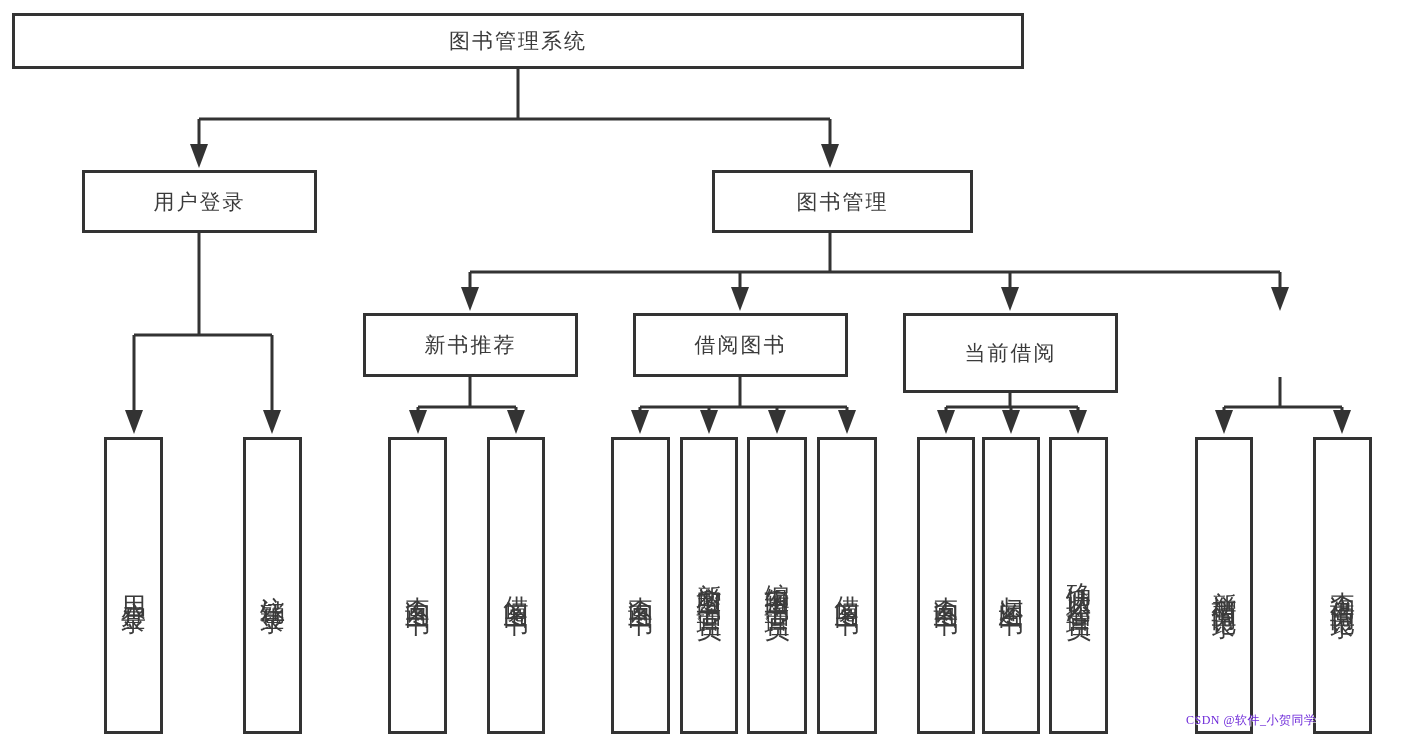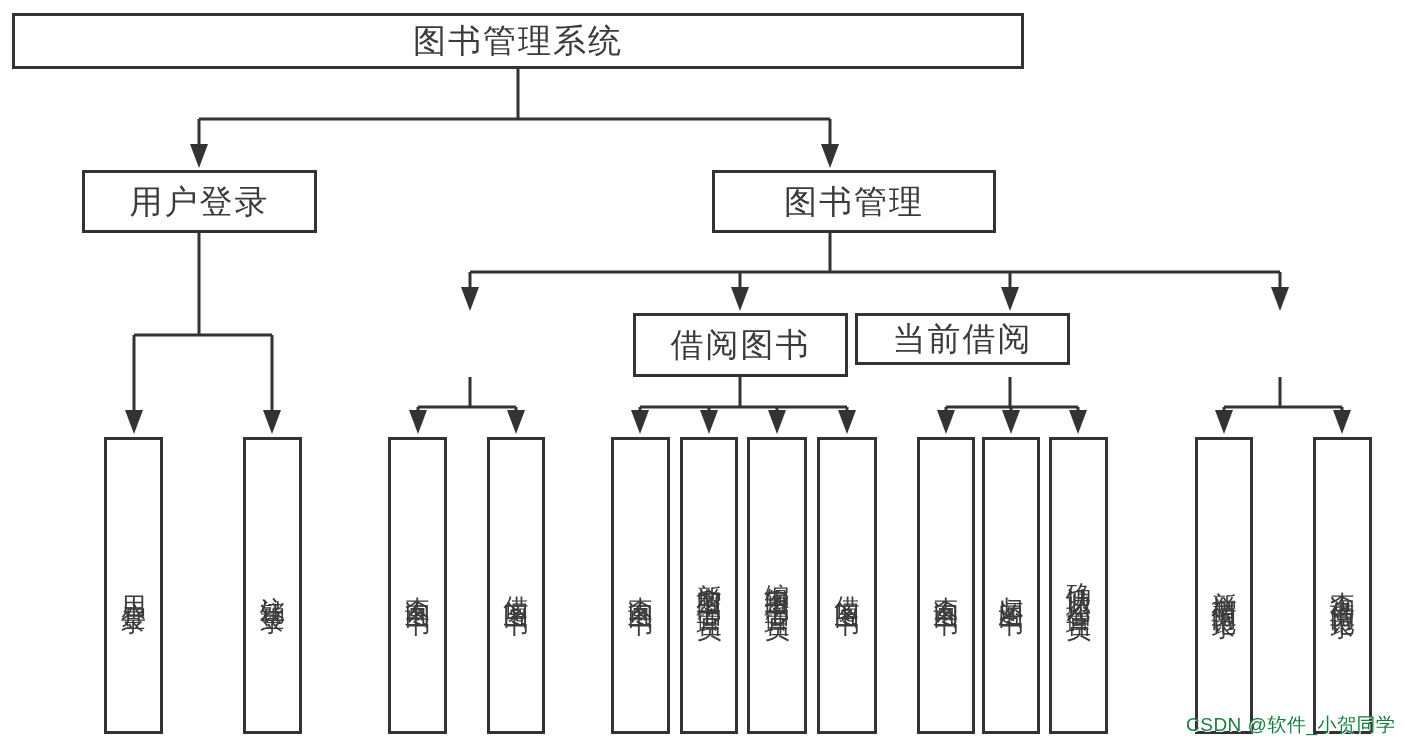--- a/index.html
+++ b/index.html
@@ -21,45 +21,46 @@
   .box {
     position: absolute;
     background: #ffffff;
     border: 3px solid #333333;
     display: flex;
     align-items: center;
     justify-content: center;
     color: #3b3b3b;
   }
   .box.h .lbl {
-    font-size: 33px;
+    font-size: 21px;
     letter-spacing: 2px;
     white-space: nowrap;
     line-height: 1.2;
   }
   .box.v {
     padding: 6px 0;
   }
   .box.v .lbl {
     writing-mode: vertical-rl;
     text-orientation: mixed;
     font-size: 25px;
     letter-spacing: 5px;
     line-height: 1;
     white-space: nowrap;
   }
   .watermark {
     position: absolute;
     left: 1186px; top: 712px;
-    font-size: 19px;
+    font-size: 12px;
     letter-spacing: 0.5px;
-    color: #15803d;
+    color: #6d28d9;
     white-space: nowrap;
     text-shadow: 1px 1px 0 #ffffff;
     z-index: 5;
+    font-family: Liberation Serif, serif;
   }
 </style>
 </head>
 <body>
 
 <div class="canvas">
 
   <svg class="connectors" viewBox="0 0 1405 747" xmlns="http://www.w3.org/2000/svg">
     <g stroke="#333333" stroke-width="3" fill="none">
       <path d="M518 69 V119 M199 119 H830 M199 119 V162 M830 119 V162"></path>
@@ -93,28 +94,31 @@
     </g>
   </svg>
 
   <div class="box h" style="left:12px; top:13px; width:1012px; height:56px">
     <span class="lbl">图书管理系统</span>
   </div>
 
   <div class="box h" style="left:82px; top:170px; width:235px; height:63px">
     <span class="lbl">用户登录</span>
   </div>
-  <div class="box h" style="left:712px; top:170px; width:284px; height:63px">
+  <div class="box h" style="left:712px; top:170px; width:261px; height:63px">
     <span class="lbl">图书管理</span>
   </div>
 
+  <div class="box h" style="left:363px; top:313px; width:215px; height:64px">
+    <span class="lbl">新书推荐</span>
+  </div>
   <div class="box h" style="left:633px; top:313px; width:215px; height:64px">
     <span class="lbl">借阅图书</span>
   </div>
-  <div class="box h" style="left:855px; top:313px; width:215px; height:52px">
+  <div class="box h" style="left:903px; top:313px; width:215px; height:80px">
     <span class="lbl">当前借阅</span>
   </div>
 
   <div class="box v" style="left:104px; top:437px; width:59px; height:297px">
     <span class="lbl">用户登录</span>
   </div>
   <div class="box v" style="left:243px; top:437px; width:59px; height:297px">
     <span class="lbl">注销登录</span>
   </div>
 

